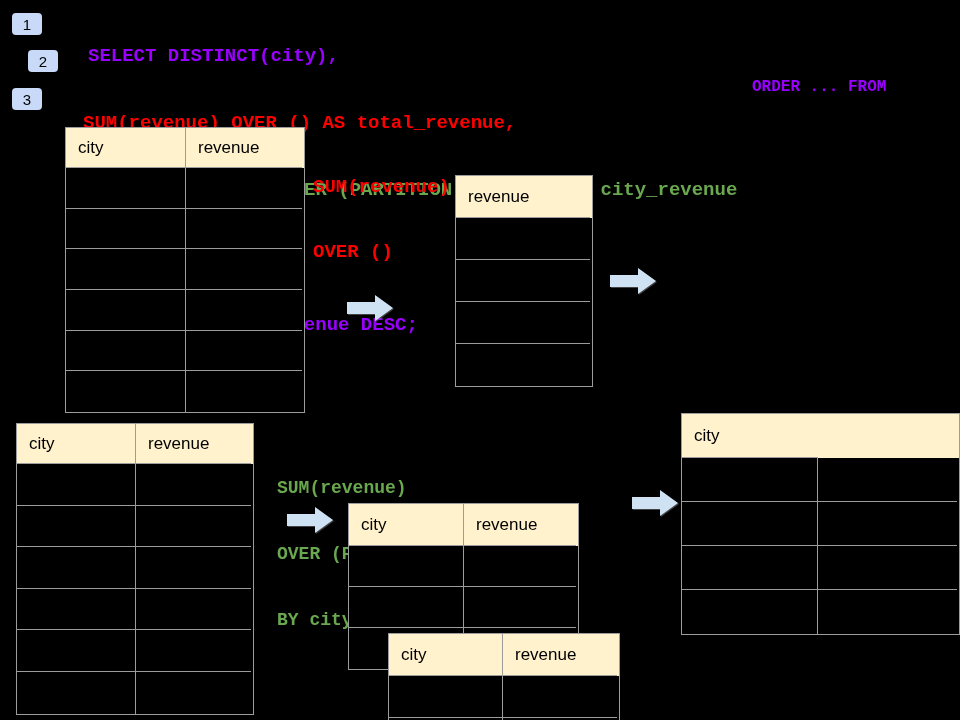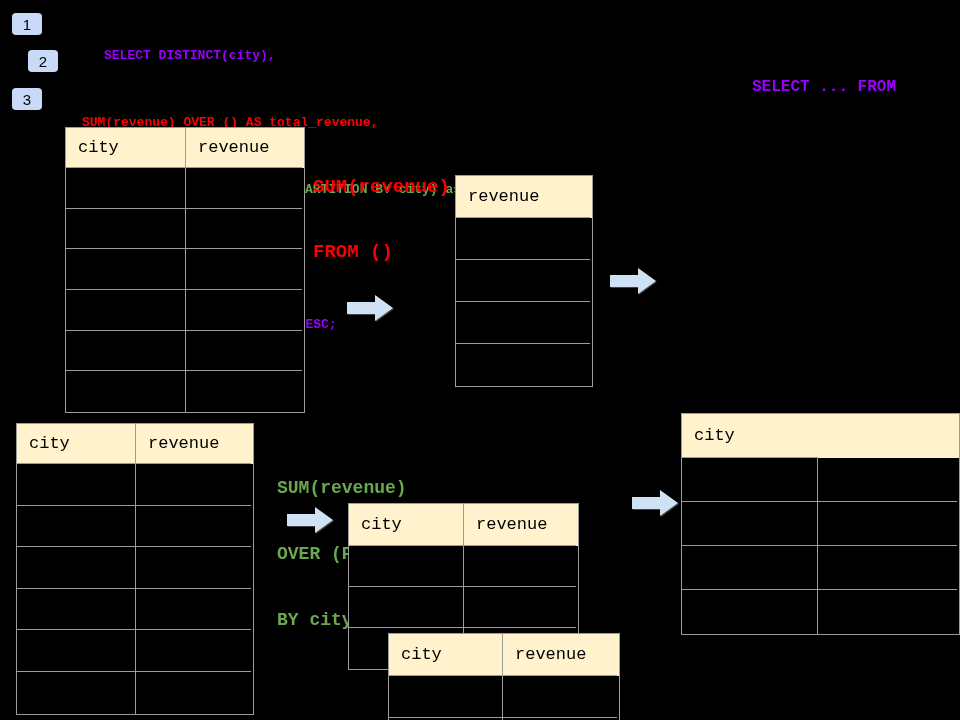--- a/index.html
+++ b/index.html
@@ -3,32 +3,32 @@
 <meta charset="utf-8">
 <style>
   html,body{margin:0;padding:0;background:#000;}
   #stage{position:relative;width:960px;height:720px;background:#000000;overflow:hidden;
          font-family:"Liberation Sans", sans-serif;}
 
   
   .code{position:absolute;font-family:"Liberation Mono","DejaVu Sans Mono",monospace;
         font-weight:bold;white-space:pre;}
   .code-line{white-space:pre;}
-  #sql-block{left:16px;top:8;font-size:13px;line-height:22.4px;}
+  #sql-block{left:0;top:8;font-size:19px;line-height:22.4px;}
   #side-note{left:752;top:35px;left:752px;font-size:16px;line-height:21px;}
   #ann-total{left:313px;top:134px;font-size:19px;line-height:21.5px;}
   #ann-partition{left:277px;top:433px;font-size:18px;line-height:22px;}
 
   
   .badge{position:absolute;width:30px;height:22px;border-radius:4px;background:#C9DAF8;
          color:#000;font-size:15px;display:flex;align-items:center;justify-content:center;}
 
   
   .tbl{position:absolute;background:#000;border:1px solid #9C9C9C;box-sizing:content-box;}
-  .tbl .row{display:grid;grid-template-columns:var(--cols);font-family:Liberation Mono, monospace;}
+  .tbl .row{display:grid;grid-template-columns:var(--cols);}
   .tbl .row.thead{background:#FFF2CC;height:var(--hh);}
   .tbl .row:not(.thead){height:var(--rh);}
   .tbl .row > div{border-right:1px solid #9C9C9C;border-bottom:1px solid #9C9C9C;
                   box-sizing:border-box;display:flex;align-items:center;padding-left:12px;
                   font-size:17px;color:#000;overflow:hidden;}
   .tbl .row > div:last-child{border-right:none;}
   .tbl .row:last-child > div{border-bottom:none;}
 
   
   .arrow{position:absolute;width:46px;height:26px;}
@@ -38,33 +38,33 @@
 <body>
 
 <div id="stage">
 
   <div class="badge" style="left:12px;top:13px">1</div>
   <div class="badge" style="left:28px;top:50px">2</div>
   <div class="badge" style="left:12px;top:88px">3</div>
 
   <div id="sql-block" class="code">
     <div class="code-line" style="padding-left: 88px; color: rgb(153, 0, 255);">SELECT DISTINCT(city),</div>
-    <div class="code-line" style="padding-left: 66px; color: rgb(255, 0, 0);">SUM(revenue) OVER () AS total_revenue,</div>
+    <div class="code-line" style="padding-left: 83px; color: rgb(255, 0, 0);">SUM(revenue) OVER () AS total_revenue,</div>
     <div class="code-line" style="padding-left: 133px; color: rgb(106, 168, 79);">SUM(revenue) OVER (PARTITION BY city) as city_revenue</div>
     <div class="code-line" style="padding-left: 110px; color: rgb(153, 0, 255);">FROM rides</div>
     <div class="code-line" style="padding-left: 110px; color: rgb(153, 0, 255);">ORDER by city_revenue DESC;</div>
   </div>
 
   <div id="side-note" class="code" style="color: rgb(153, 0, 255);">
-    <div class="code-line">SELECT ... FROM</div>
+    <div class="code-line">ORDER ... FROM</div>
   </div>
 
   <div id="ann-total" class="code" style="color: rgb(255, 0, 0);">
     <div class="code-line">SUM(revenue)</div>
-    <div class="code-line">FROM ()</div>
+    <div class="code-line">OVER ()</div>
   </div>
 
   <div id="ann-partition" class="code" style="color: rgb(106, 168, 79);">
     <div class="code-line">SUM(revenue)</div>
     <div class="code-line">OVER (PARTITION</div>
     <div class="code-line">BY city)</div>
   </div>
 
   <div class="tbl" style="left:65px;top:127px;width:238px;--cols:120px 116px;--hh:40px;--rh:40.7px">
       <div class="row thead">

